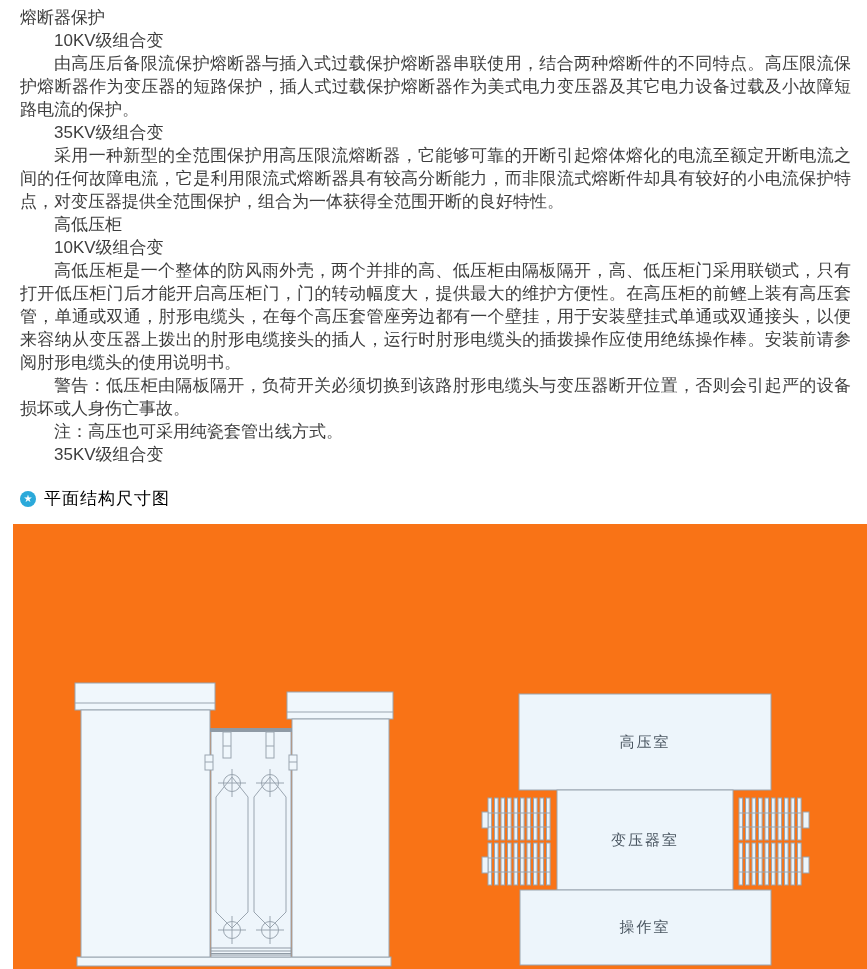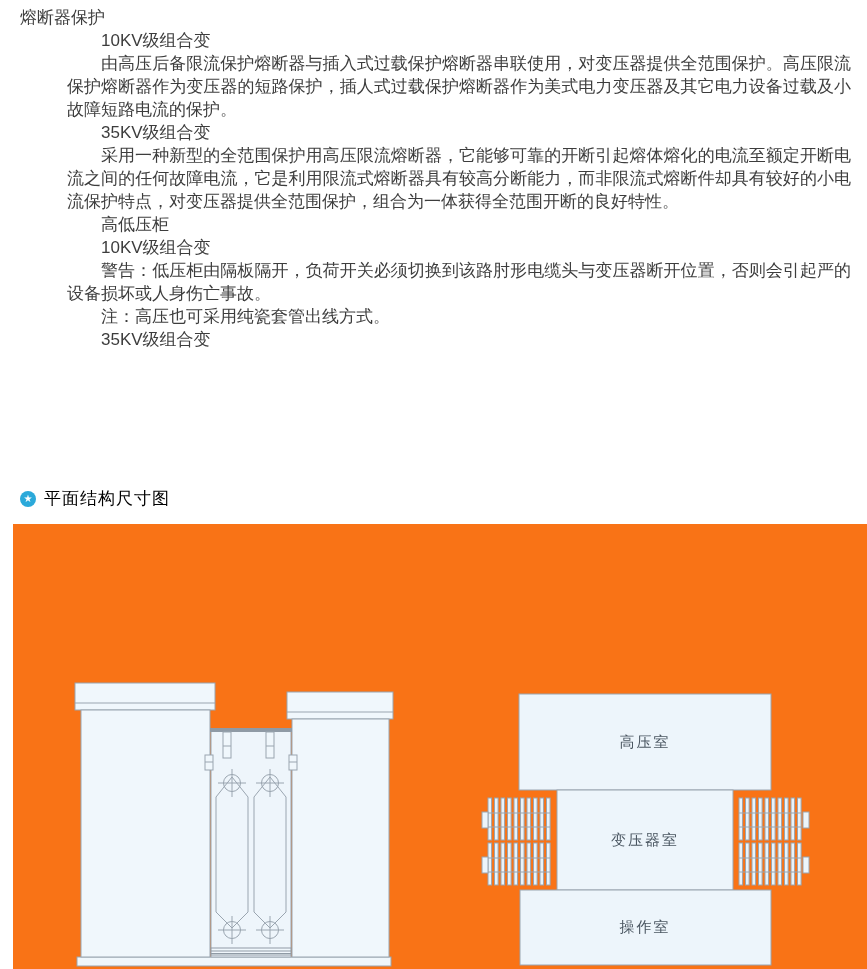--- a/index.html
+++ b/index.html
@@ -7,21 +7,21 @@
     width:867px;height:969px;position:relative;overflow:hidden;
     background:#ffffff;
     font-family:"Liberation Sans","DejaVu Sans",sans-serif;
   }
   .doc-text{
     position:absolute;left:20px;top:6px;width:831px;
     font-size:17px;line-height:23px;color:#3d3d3d;
     text-align:justify;
   }
   .doc-text p{margin:0;}
-  .doc-text p.indent{text-indent:2em;margin-left:47px;}
+  .doc-text p.indent{text-indent:2em;}
   .section-header{
     position:absolute;left:20px;top:487px;
     display:flex;align-items:center;gap:8px;
   }
   .star-badge{
     width:16px;height:16px;border-radius:50%;
     background:#2ba9da;color:#ffffff;
     display:inline-flex;align-items:center;justify-content:center;
     font-size:10px;line-height:1;
   }
@@ -37,25 +37,26 @@
     fill:#4a5661;font-size:15px;letter-spacing:2px;
     font-family:"Liberation Sans","DejaVu Sans",sans-serif;
   }
 </style>
 </head>
 <body>
 
 <div class="doc-text">
   <p>熔断器保护</p>
   <p class="indent">10KV级组合变</p>
-  <p class="indent">由高压后备限流保护熔断器与插入式过载保护熔断器串联使用，对变压器提供全范围保护。高压限流保护熔断器作为变压器的短路保护，插人式过载保护熔断器作为美式电力变压器及其它电力设备过载及小故障短路电流的保护。</p>
+  <p class="indent">由高压后备限流保护熔断器与插入式过载保护熔断器串联使用，结合两种熔断件的不同特点。高压限流保护熔断器作为变压器的短路保护，插人式过载保护熔断器作为美式电力变压器及其它电力设备过载及小故障短路电流的保护。</p>
   <p class="indent">35KV级组合变</p>
   <p class="indent">采用一种新型的全范围保护用高压限流熔断器，它能够可靠的开断引起熔体熔化的电流至额定开断电流之间的任何故障电流，它是利用限流式熔断器具有较高分断能力，而非限流式熔断件却具有较好的小电流保护特点，对变压器提供全范围保护，组合为一体获得全范围开断的良好特性。</p>
   <p class="indent">高低压柜</p>
   <p class="indent">10KV级组合变</p>
+  <p class="indent">高低压柜是一个整体的防风雨外壳，两个并排的高、低压柜由隔板隔开，高、低压柜门采用联锁式，只有打开低压柜门后才能开启高压柜门，门的转动幅度大，提供最大的维护方便性。在高压柜的前鲣上装有高压套管，单通或双通，肘形电缆头，在每个高压套管座旁边都有一个壁挂，用于安装壁挂式单通或双通接头，以便来容纳从变压器上拨出的肘形电缆接头的插人，运行时肘形电缆头的插拨操作应使用绝练操作棒。安装前请参阅肘形电缆头的使用说明书。</p>
   <p class="indent">警告：低压柜由隔板隔开，负荷开关必须切换到该路肘形电缆头与变压器断开位置，否则会引起严的设备损坏或人身伤亡事故。</p>
   <p class="indent">注：高压也可采用纯瓷套管出线方式。</p>
   <p class="indent">35KV级组合变</p>
 </div>
 
 <div class="section-header">
   <span class="star-badge">★</span>
   <span class="section-title">平面结构尺寸图</span>
 </div>
 

